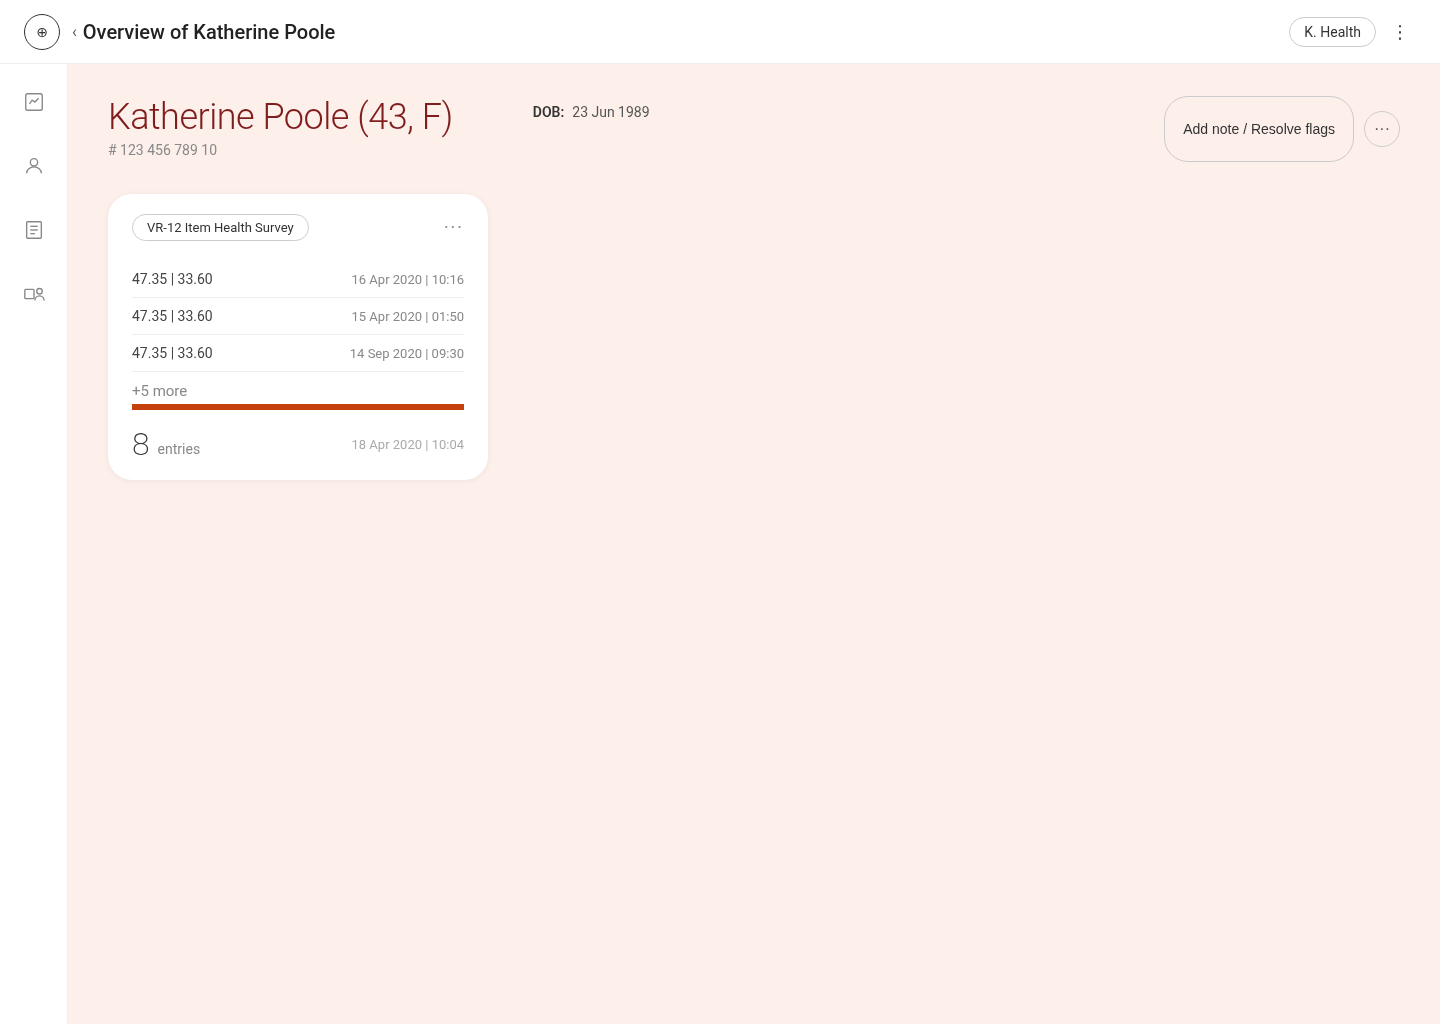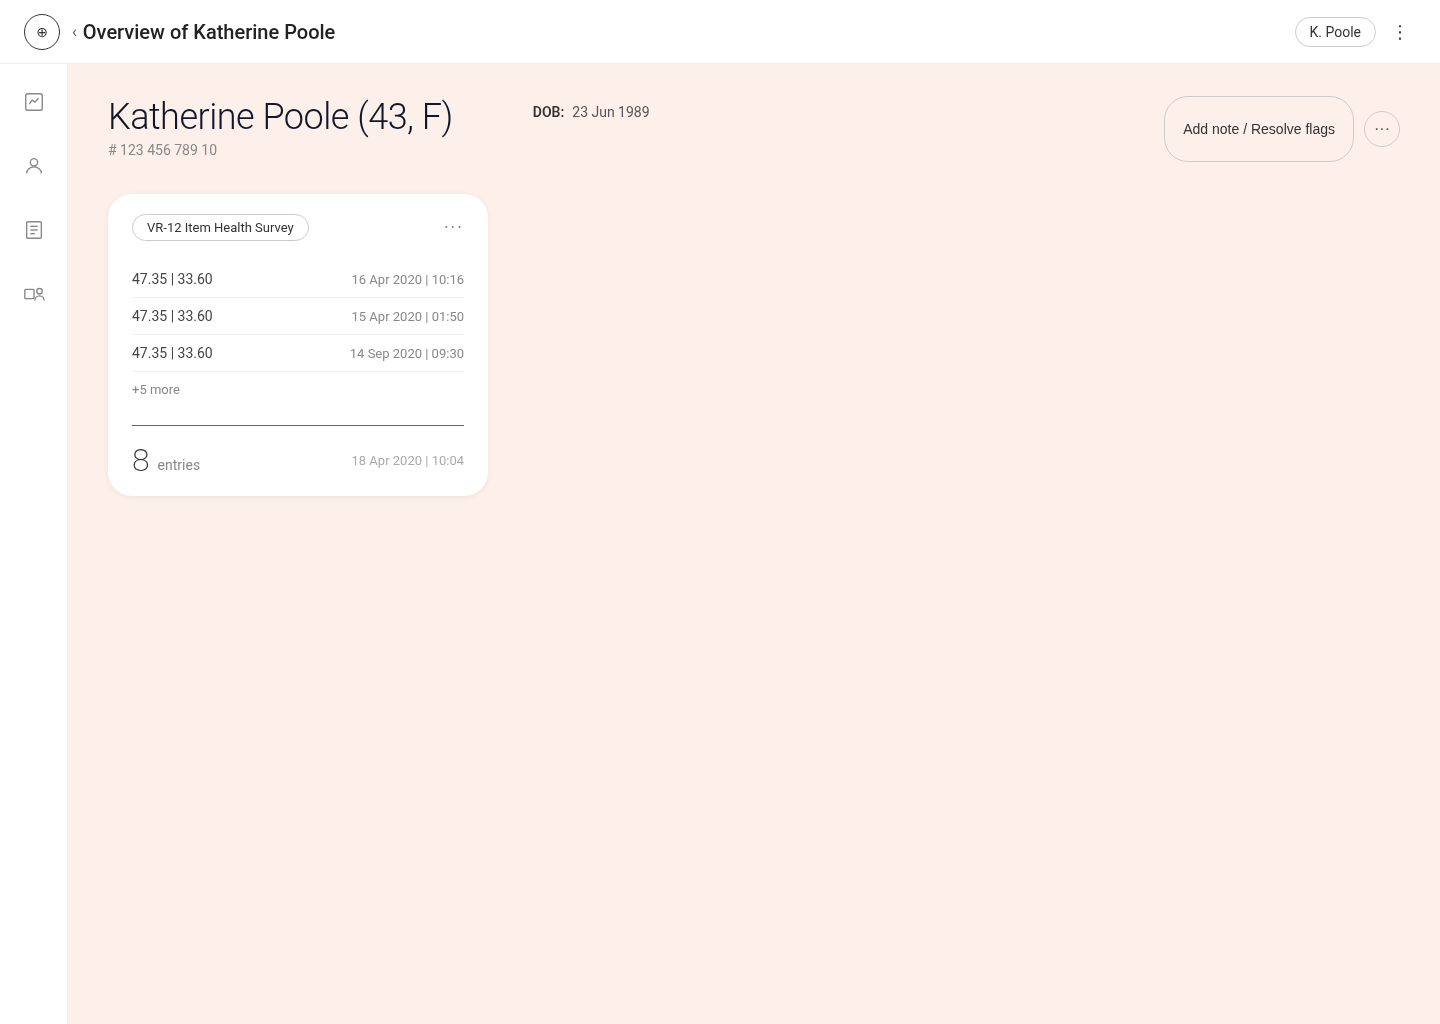--- a/index.html
+++ b/index.html
@@ -151,21 +151,21 @@
     }
 
     .patient-name-block {
       display: flex;
       flex-direction: column;
     }
 
     .patient-name {
       font-size: 36px;
       font-weight: 300;
-      color: #0f172a;
+      color: #7f1d1d;
       letter-spacing: -0.5px;
     }
 
     .patient-id {
       font-size: 14px;
       color: #888;
       margin-top: 4px;
     }
 
     .patient-dob {
@@ -266,24 +266,24 @@
       font-size: 14px;
       color: #444;
     }
 
     .entry-date {
       font-size: 13px;
       color: #888;
     }
 
     .more-entries {
-      font-size: 13px;
-      color: #888;
-      padding: 10px 0 28px;
-      border-bottom: 1px solid #c2410c;
+      font-size: 15px;
+      color: #888;
+      padding: 10px 0 4px;
+      border-bottom: 6px solid #c2410c;
       cursor: pointer;
     }
 
     .card-footer {
       display: flex;
       align-items: center;
       justify-content: space-between;
       padding-top: 18px;
     }
 
@@ -317,21 +317,21 @@
 <div class="topbar">
   <div class="topbar-left">
     <div class="app-logo">⊕</div>
     <div class="back-btn">
       <span class="back-arrow">‹</span>
       <span class="topbar-title">Overview of Katherine Poole</span>
     </div>
   </div>
   <div class="topbar-right">
     <div class="user-pill">
-      <span>K. Poole</span>
+      <span>K. Health</span>
     </div>
     <div class="more-btn-top">⋮</div>
   </div>
 </div>
 
 <div class="sidebar">
   <div class="sidebar-icon">
     <svg viewBox="0 0 24 24" fill="none" stroke="currentColor" stroke-width="1.5">
       <rect x="3" y="3" width="18" height="18" rx="2"></rect>
       <polyline points="7,14 10,10 13,12 17,8"></polyline>

